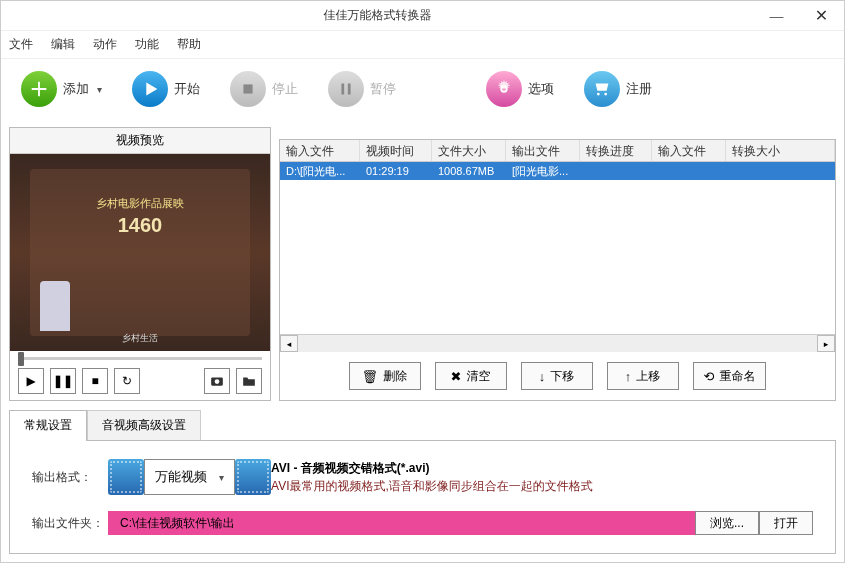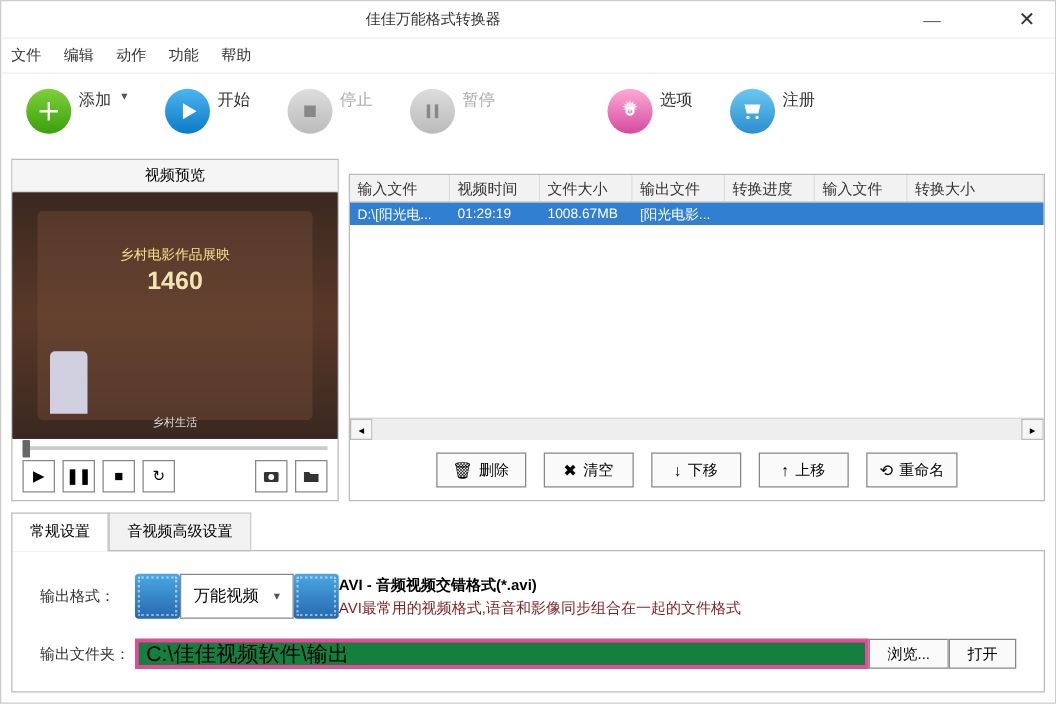--- a/index.html
+++ b/index.html
@@ -1,24 +1,24 @@
 <!DOCTYPE html>
 <html><head>
 <meta charset="utf-8">
 <style>
 * { box-sizing: border-box; margin: 0; padding: 0; font-family: "Microsoft YaHei", SimSun, sans-serif; }
 body { background: #fff; width: 845px; height: 563px; overflow: hidden; font-size: 12px; border: 1px solid #ccc; display: flex; flex-direction: column; }
-.titlebar { height: 30px; display: flex; align-items: center; border-bottom: 1px solid #eee; gap: 31px; }
+.titlebar { height: 30px; display: flex; align-items: center; border-bottom: 1px solid #eee; }
 .titlebar .title { flex: 1; text-align: center; font-size: 12px; color: #333; }
 .titlebar .win-btn { width: 45px; height: 30px; display: flex; align-items: center; justify-content: center; font-size: 14px; color: #666; cursor: pointer; }
 .titlebar .win-btn.close { color: #333; font-size: 16px; }
 .menubar { height: 28px; display: flex; align-items: center; padding: 0 8px; border-bottom: 1px solid #eee; gap: 18px; font-size: 12px; }
 .menubar span { color: #333; cursor: pointer; }
 .toolbar { height: 60px; display: flex; align-items: center; padding: 0 20px; gap: 30px; }
-.tool-item { display: flex; align-items: flex-start; gap: 6px; cursor: pointer; }
+.tool-item { display: flex; align-items: center; gap: 6px; cursor: pointer; }
 .tool-icon { width: 36px; height: 36px; border-radius: 50%; display: flex; align-items: center; justify-content: center; color: #fff; }
 .tool-icon svg { width: 22px; height: 22px; }
 .tool-label { font-size: 13px; color: #333; }
 .caret { font-size: 10px; color: #555; margin-left: 2px; }
 .main { flex: 1; display: flex; padding: 8px; gap: 8px; }
 .left-panel { width: 262px; display: flex; flex-direction: column; border: 1px solid #bbb; }
 .panel-header { background: #f5f5f5; text-align: center; font-size: 12px; padding: 4px 0; border-bottom: 1px solid #ccc; }
 .preview-box { flex: 1; background: #000; position: relative; display: flex; align-items: center; justify-content: center; overflow: hidden; }
 .preview-content { width: 100%; height: 100%; background: linear-gradient(180deg, #3a2820 0%, #5a3828 50%, #3a2820 100%); position: relative; }
 .preview-stage { position: absolute; top: 15px; left: 20px; right: 20px; bottom: 15px; background: rgba(120,80,60,0.4); border-radius: 4px; }
@@ -53,21 +53,21 @@
 .tab.inactive { background: #f2f2f2; border: 1px solid #ccc; border-bottom: 1px solid #bbb; z-index: 1; }
 .tab-content { border: 1px solid #bbb; padding: 18px 22px; }
 .form-row { display: flex; align-items: center; margin-bottom: 16px; }
 .form-label { font-size: 12px; color: #333; width: 76px; }
 .format-icon { width: 36px; height: 36px; background: linear-gradient(#4aa8e0, #2668b0); border-radius: 3px; display: flex; align-items: center; justify-content: center; color: #fff; position: relative; }
 .format-icon::before { content: ""; position: absolute; width: 28px; height: 28px; border: 2px dotted rgba(255,255,255,0.5); border-radius: 2px; }
 .select-btn { border: 1px solid #888; background: #fff; height: 36px; display: flex; align-items: center; padding: 0 10px; gap: 10px; cursor: pointer; font-size: 13px; }
 .format-desc { font-size: 12px; line-height: 1.5; }
 .format-desc .t1 { font-weight: bold; }
 .format-desc .t2 { color: #7f1d1d; }
-.path-input { flex: 1; height: 24px; border: 3px solid #ec4899; padding: 0 6px; font-size: 17px; background: #15803d; }
+.path-input { flex: 1; height: 24px; border: 6px solid #ec4899; padding: 0 6px; font-size: 12px; background: #ec4899; }
 .small-btn { height: 24px; padding: 0 14px; border: 1px solid #888; background: #fafafa; cursor: pointer; font-size: 12px; display: flex; align-items: center; }
 </style>
 </head>
 <body>
 
 <div class="titlebar">
   <div class="title">佳佳万能格式转换器</div>
   <div class="win-btn">—</div>
   <div class="win-btn close">✕</div>
 </div>

